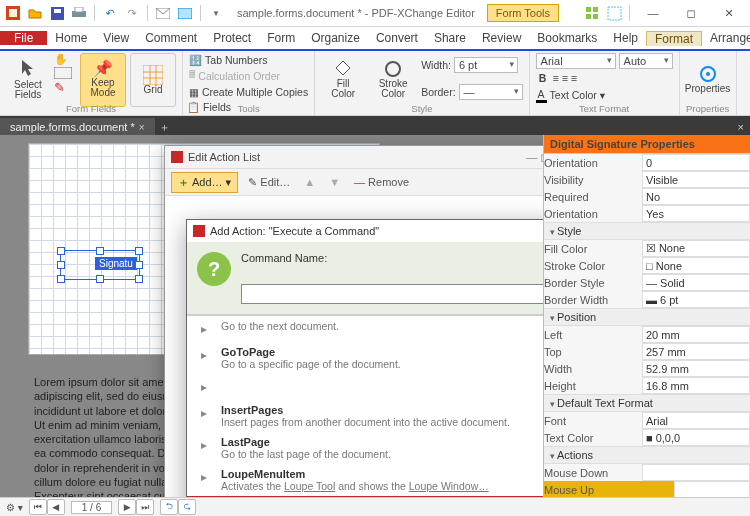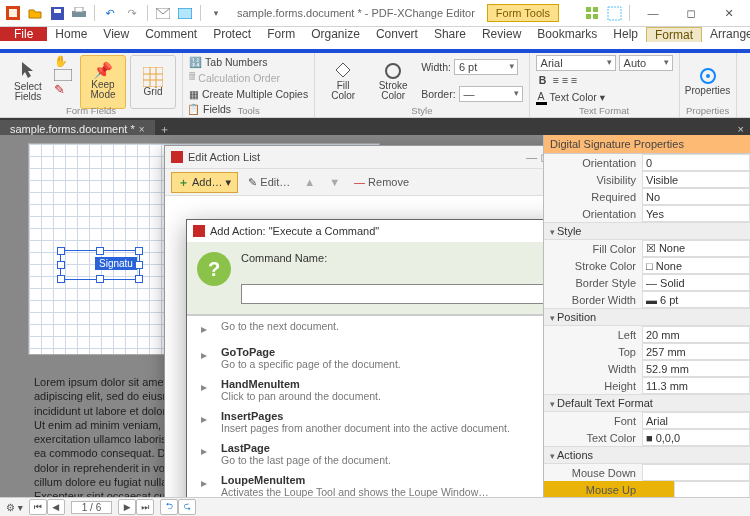--- a/index.html
+++ b/index.html
@@ -2,21 +2,21 @@
 <html><head>
 <meta charset="utf-8">
 <style>
 html,body{margin:0;padding:0;font-family:"Segoe UI",Tahoma,sans-serif;font-size:11px;color:#333;background:#fff;width:750px;height:516px;overflow:hidden;position:relative}
 .qat{height:26px;background:#fff;border-bottom:1px solid #d4d4d4;display:flex;align-items:center;padding:0 4px;gap:4px}
 .qat .ico{width:18px;height:18px;display:flex;align-items:center;justify-content:center;border-radius:2px}
 .qat .sep{width:1px;height:16px;background:#ccc;margin:0 2px}
 .title{flex:1;text-align:center;font-size:11px;color:#666}
 .winbtn{width:34px;height:22px;display:flex;align-items:center;justify-content:center;color:#555}
 .formtools{background:#ffe08a;padding:2px 8px;border:1px solid #d4a500;font-size:11px;color:#7a5d00}
-.menubar{height:22px;display:flex;align-items:flex-start;border-bottom:4px solid #1d4ed8;background:#fff}
+.menubar{height:22px;display:flex;align-items:center;border-bottom:2px solid #1d4ed8;background:#fff}
 .filetab{background:#c62828;color:#fff;padding:0 14px;display:flex;align-items:center;font-size:12px}
 .menuitem{padding:0 8px;display:flex;align-items:center;font-size:12px;color:#444}
 .menuitem.active{background:#f0e6c8;border:1px solid #d4b860;border-bottom:none;color:#6b5200;margin-bottom:-1px}
 .ribbon{height:64px;background:#f3f3f3;border-bottom:1px solid #d4d4d4;display:flex;align-items:stretch}
 .rgroup{border-right:1px solid #d9d9d9;padding:2px 6px 0 6px;display:flex;flex-direction:column;position:relative}
 .rgroup .glabel{position:absolute;bottom:1px;left:0;right:0;text-align:center;font-size:9.5px;color:#888}
 .bigbtn{display:flex;flex-direction:column;align-items:center;justify-content:center;width:44px;height:52px;font-size:10px;color:#444;text-align:center;line-height:1.05}
 .bigbtn.orange{background:#ffe08a;border:1px solid #e8b84a;border-radius:3px}
 .smallrow{display:flex;align-items:center;gap:3px;font-size:10.5px;color:#444;height:16px;margin-bottom:1px}
 .fontsel{border:1px solid #bbb;background:#fff;padding:1px 14px 1px 4px;font-size:11px;position:relative;min-width:44px}
@@ -45,25 +45,25 @@
 .qbubble::after{content:"?";position:absolute;inset:0;display:flex;align-items:center;justify-content:center;color:#fff;font-size:20px;font-weight:bold}
 .combo{border:1px solid #888;background:#fff;height:18px;display:flex;align-items:center;justify-content:flex-end;padding-right:4px}
 .combo::after{content:"▾";font-size:10px;color:#444}
 .dropdown{border-top:1px solid #ccc;max-height:240px;overflow:hidden}
 .ddrow{display:flex;align-items:flex-start;gap:8px;padding:4px 8px;border-bottom:0}
 .ddrow .ic{width:18px;height:18px;flex-shrink:0;display:flex;align-items:center;justify-content:center;font-size:12px}
 .ddrow .name{font-weight:bold;color:#333;font-size:11px}
 .ddrow .desc{color:#777;font-size:10.5px}
 .ddrow.sel{background:#e3f1fb;outline:1px solid #c62828;outline-offset:-1px}
 .side{width:206px;min-width:206px;border-left:1px solid #bbb;background:#f6f6f6;display:flex;flex-direction:column;font-size:11px}
-.side .hdr{background:#fdba74;padding:3px 6px;font-weight:400;color:#444;border-bottom:1px solid #ccc}
+.side .hdr{background:#f97316;padding:3px 6px;font-weight:700;color:#444;border-bottom:1px solid #ccc}
 .sect{background:#eee;padding:2px 6px;font-size:11px;color:#333;border-top:1px solid #ddd;border-bottom:1px solid #ddd}
 .sect::before{content:"▾ ";font-size:9px;color:#666}
 .prow{display:flex;align-items:center;height:17px}
-.prow .k{width:92px;text-align:right;padding-right:6px;color:#555}
+.prow .k{width:92px;padding-right:6px;color:#555}
 .prow .v{flex:1;background:#fff;border:1px solid #ddd;padding:0 3px;height:15px;display:flex;align-items:center;gap:3px}
 .statusbar{position:absolute;left:0;right:0;bottom:0;height:18px;background:#f3f3f3;border-top:1px solid #ccc;display:flex;align-items:center;gap:6px;padding:0 6px;font-size:10px;color:#555}
 .pillbtns span{display:inline-flex;width:16px;height:14px;align-items:center;justify-content:center;border:1px solid #bbb;border-radius:2px;background:#fff;font-size:9px}
 svg{display:block}
 </style>
 </head>
 <body>
 
 <div class="qat">
   <span class="ico">
@@ -344,24 +344,20 @@
             </div>
             <div>
               <div class="name">GoToPage</div>
               <div class="desc">Go to a specific page of the document.</div>
             </div>
           </div>
           <div class="ddrow">
             <div class="ic">
               <span style="color:#888">▸</span>
             </div>
-            <div>
-              <div class="name">HandMenuItem</div>
-              <div class="desc">Click to pan around the document.</div>
-            </div>
           </div>
           <div class="ddrow">
             <div class="ic">
               <span style="color:#888">▸</span>
             </div>
             <div>
               <div class="name">InsertPages</div>
               <div class="desc">Insert pages from another document into the active document.</div>
             </div>
           </div>
@@ -443,21 +439,21 @@
         <div class="prow">
           <div class="k">Top</div>
           <div class="v">257 mm</div>
         </div>
         <div class="prow">
           <div class="k">Width</div>
           <div class="v">52.9 mm</div>
         </div>
         <div class="prow">
           <div class="k">Height</div>
-          <div class="v">11.3 mm</div>
+          <div class="v">16.8 mm</div>
         </div>
       </div>
     <div class="sect">Default Text Format</div>
     <div id="rows-dtf">
         <div class="prow">
           <div class="k">Font</div>
           <div class="v">Arial</div>
         </div>
         <div class="prow">
           <div class="k">Text Color</div>

